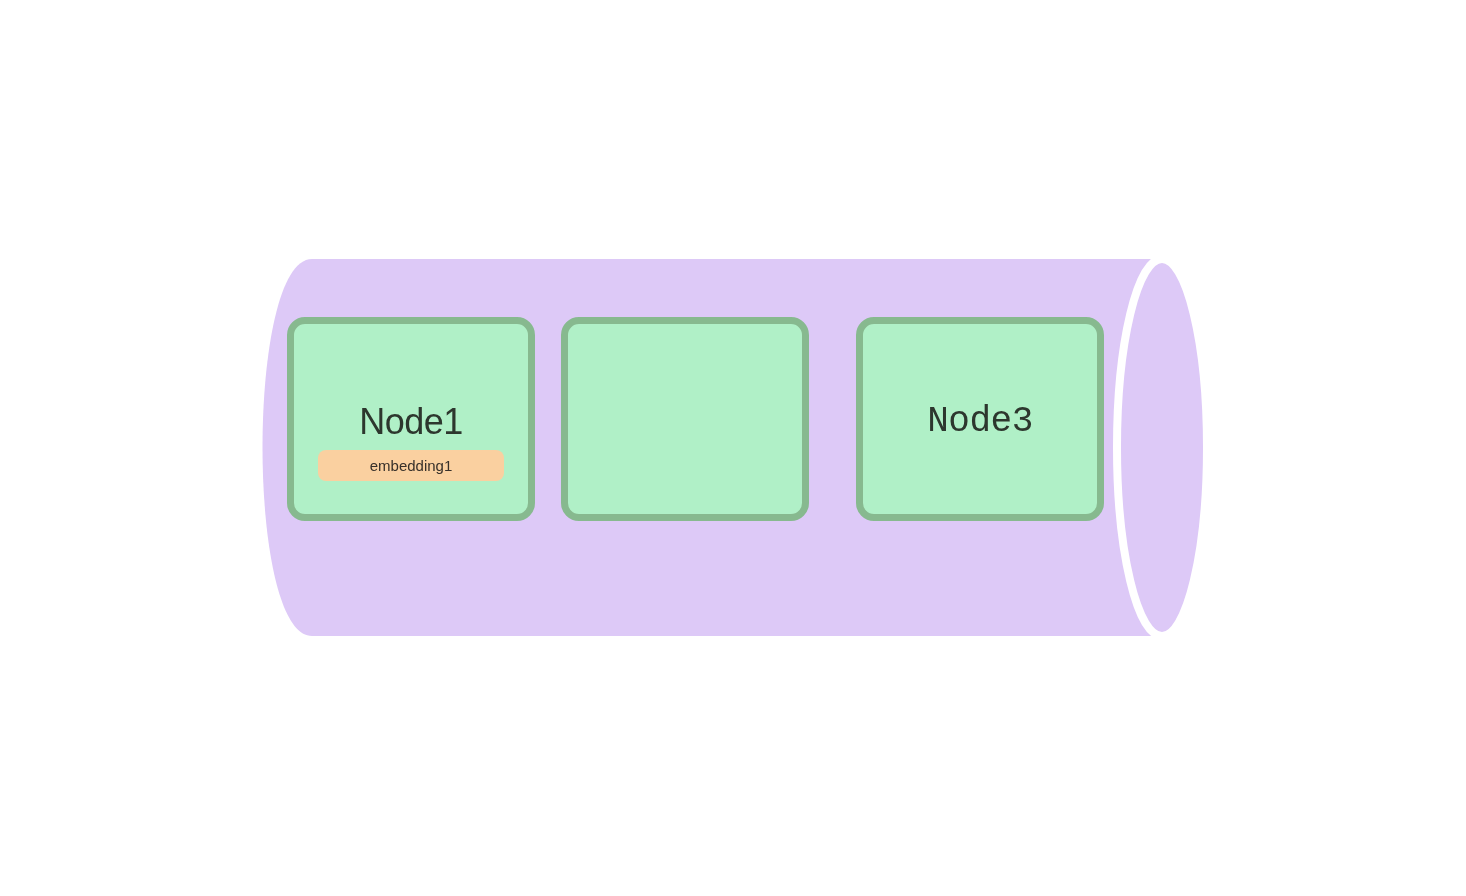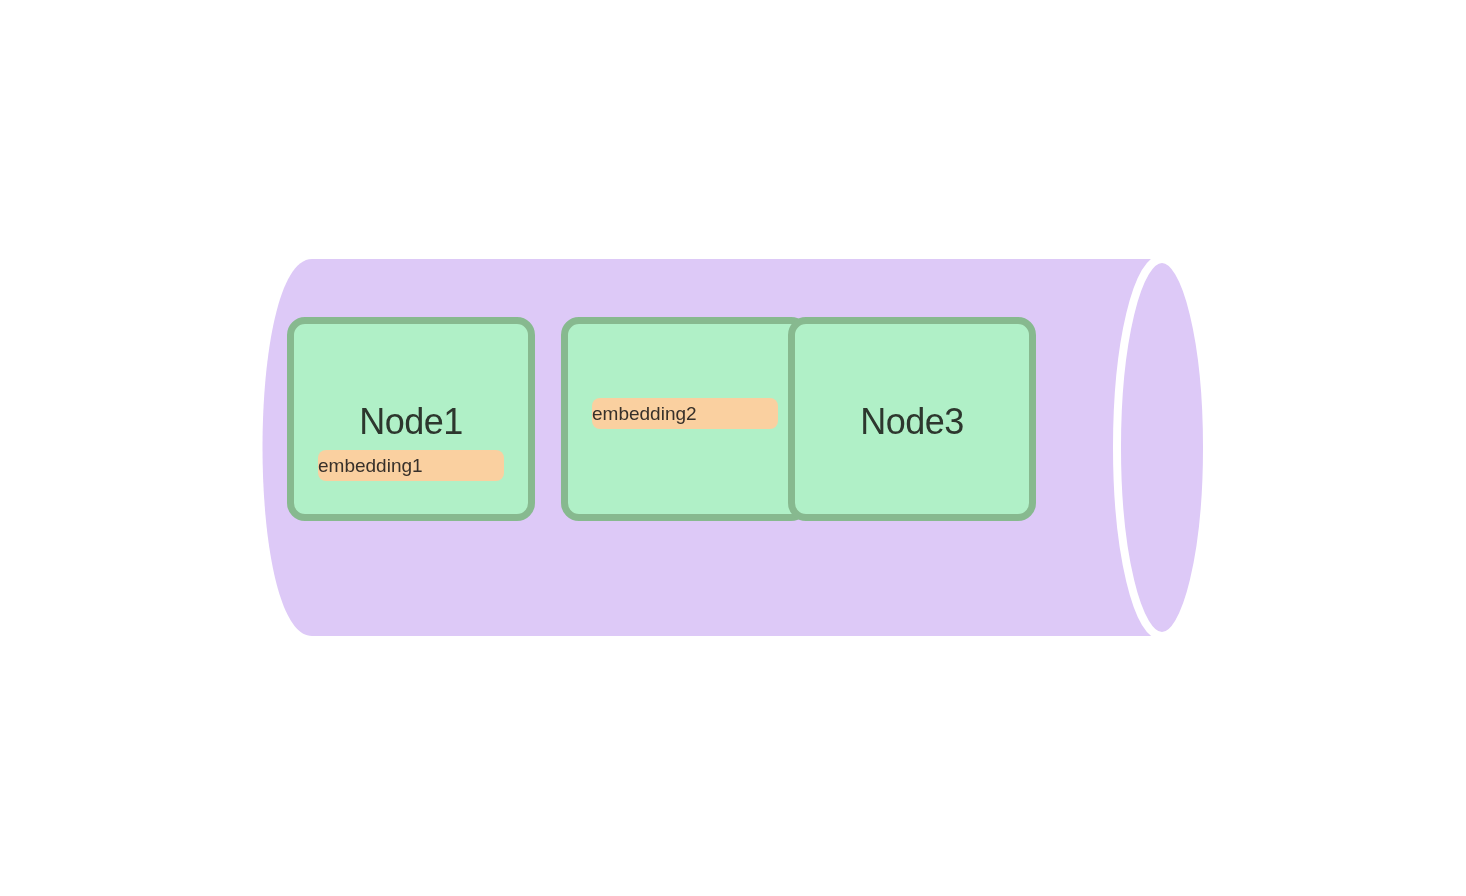--- a/index.html
+++ b/index.html
@@ -38,40 +38,40 @@
     background:var(--node-fill);
     border:7px solid var(--node-border);
     border-radius:18px;
     display:flex;
     flex-direction:column;
     align-items:center;
     padding-top:72px;
   }
   .node-card.pos-0{left:287px;}
   .node-card.pos-1{left:561px;}
-  .node-card.pos-2{left:788px;}
+  .node-card.pos-2{left:856px;font-family:Liberation Mono, monospace;}
   .node-label{
     font-size:36px;
     line-height:52px;
     height:52px;
     font-weight:500;
     letter-spacing:-0.5px;
     color:var(--node-text);
     white-space:nowrap;
   }
   .embedding-badge{
     margin-top:2px;
     width:186px;
     height:31px;
     border-radius:8px;
     background:var(--badge-fill);
     color:var(--badge-text);
-    font-size:19px;
+    font-size:15px;
     line-height:31px;
-    text-align:left;
+    text-align:center;
     white-space:nowrap;
   }
 </style>
 </head>
 <body>
 
 <div class="canvas">
 
   <svg class="cylinder-svg" viewBox="0 0 1466 896" xmlns="http://www.w3.org/2000/svg">
 
@@ -79,20 +79,19 @@
 
     <ellipse style="fill:var(--cylinder-fill);stroke:var(--cap-stroke);stroke-width:8" cx="1162" cy="447.5" rx="45" ry="188.5"></ellipse>
   </svg>
 
   <div class="node-card pos-0">
     <div class="node-label">Node1</div>
     <div class="embedding-badge">embedding1</div>
   </div>
 
   <div class="node-card pos-1">
-    <div class="embedding-badge">embedding2</div>
   </div>
 
   <div class="node-card pos-2">
     <div class="node-label">Node3</div>
   </div>
 
 </div>
 
 </body></html>

